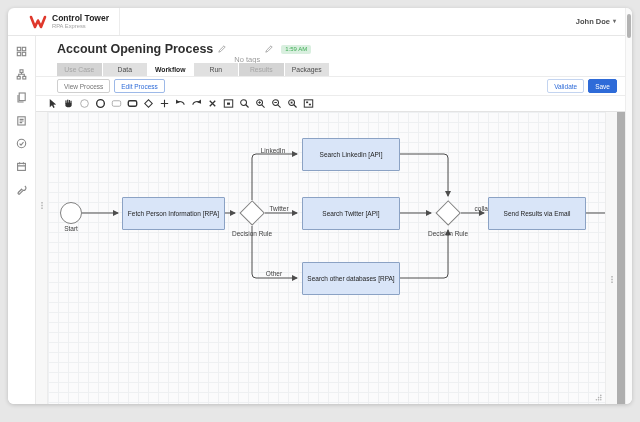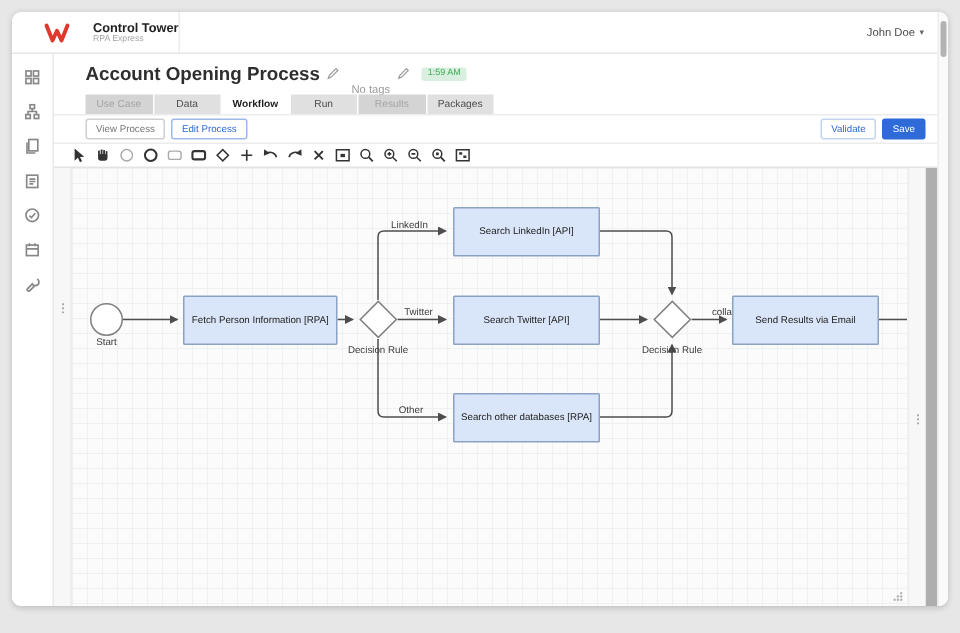--- a/index.html
+++ b/index.html
@@ -4,26 +4,26 @@
 <style>
   * { margin:0; padding:0; box-sizing:border-box; }
   html,body { width:640px; height:422px; }
   body { font-family:"Liberation Sans", sans-serif; background:#e7e7e7; overflow:hidden; }
   .stage { position:relative; width:640px; height:422px; background:#e7e7e7; }
   .window { position:absolute; left:8px; top:8px; width:624px; height:396px; background:#fff;
             border-radius:6px; box-shadow:0 1px 4px rgba(0,0,0,.18); overflow:hidden; }
 
   
   .header { height:28px; display:flex; align-items:center; border-bottom:1px solid #e6e6e6; padding-right:16px; }
-  .brand { width:112px; height:100%; display:flex; align-items:center; gap:15px; padding-left:21px;
+  .brand { width:112px; height:100%; display:flex; align-items:center; gap:5px; padding-left:21px;
            border-right:1px solid #ececec; }
   .brand-name { font-size:8.5px; font-weight:bold; color:#222; line-height:10px; white-space:nowrap; }
   .brand-sub { font-size:5.8px; color:#a3a3a3; line-height:7px; white-space:nowrap; }
   .header-spacer { flex:1; }
-  .user-menu { font-size:7.5px; color:#4a4a4a; display:flex; align-items:flex-start; gap:3px; cursor:pointer; }
+  .user-menu { font-size:7.5px; color:#4a4a4a; display:flex; align-items:flex-start; gap:3px; cursor:pointer;font-weight:bold; }
   .caret { font-size:6px; color:#6a6a6a; }
 
   
   .body-row { display:flex; height:368px; }
   .sidebar { width:28px; border-right:1px solid #e9e9e9; display:flex; flex-direction:column;
              align-items:center; padding-top:9px; gap:10px; background:#fff; }
   .side-icon { width:16px; height:13px; display:flex; align-items:center; justify-content:center; cursor:pointer; }
 
   .main { width:589px; display:flex; flex-direction:column; }
 

